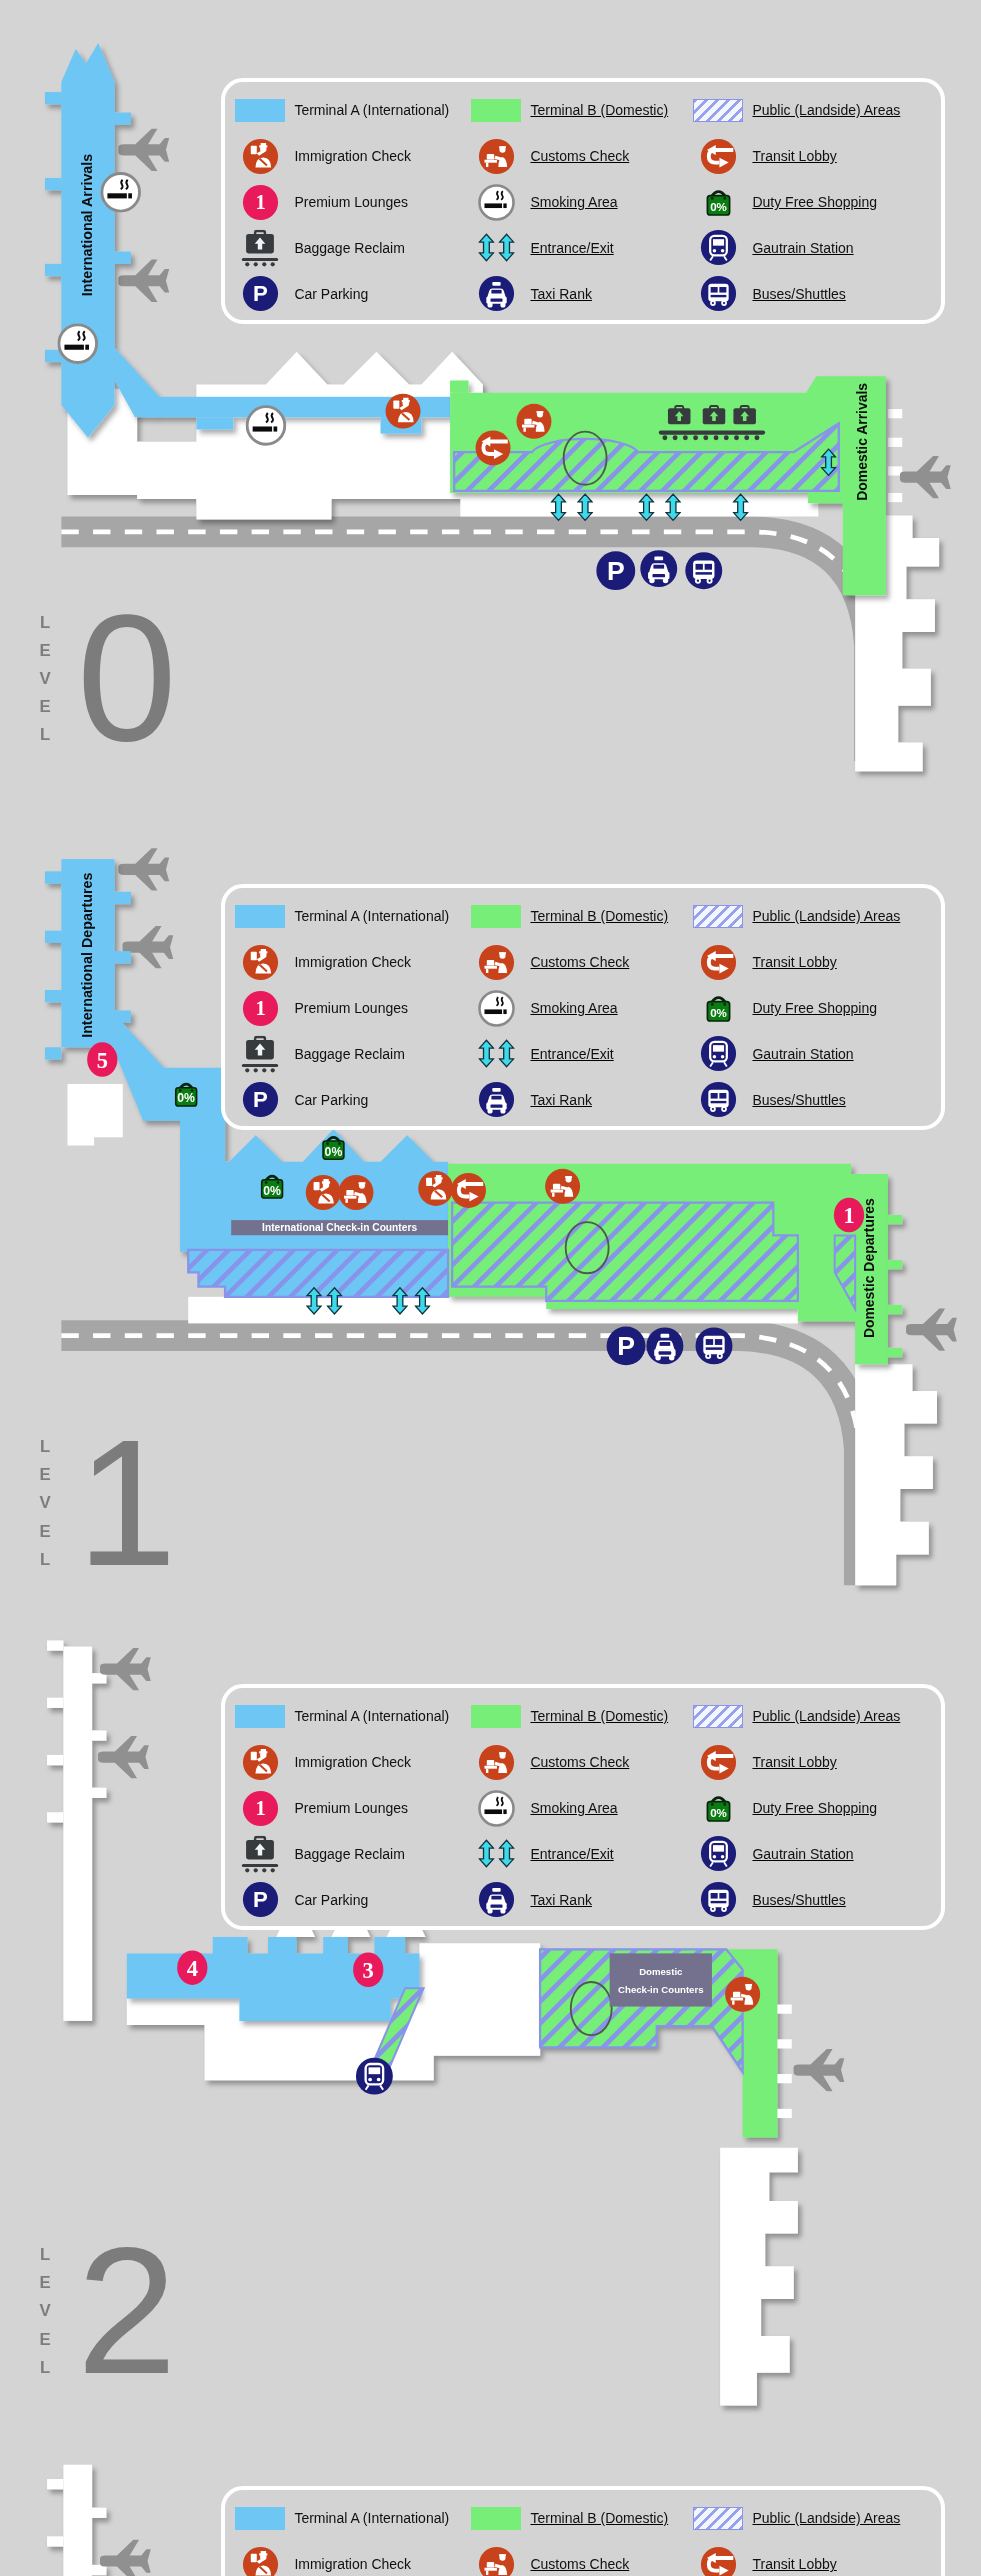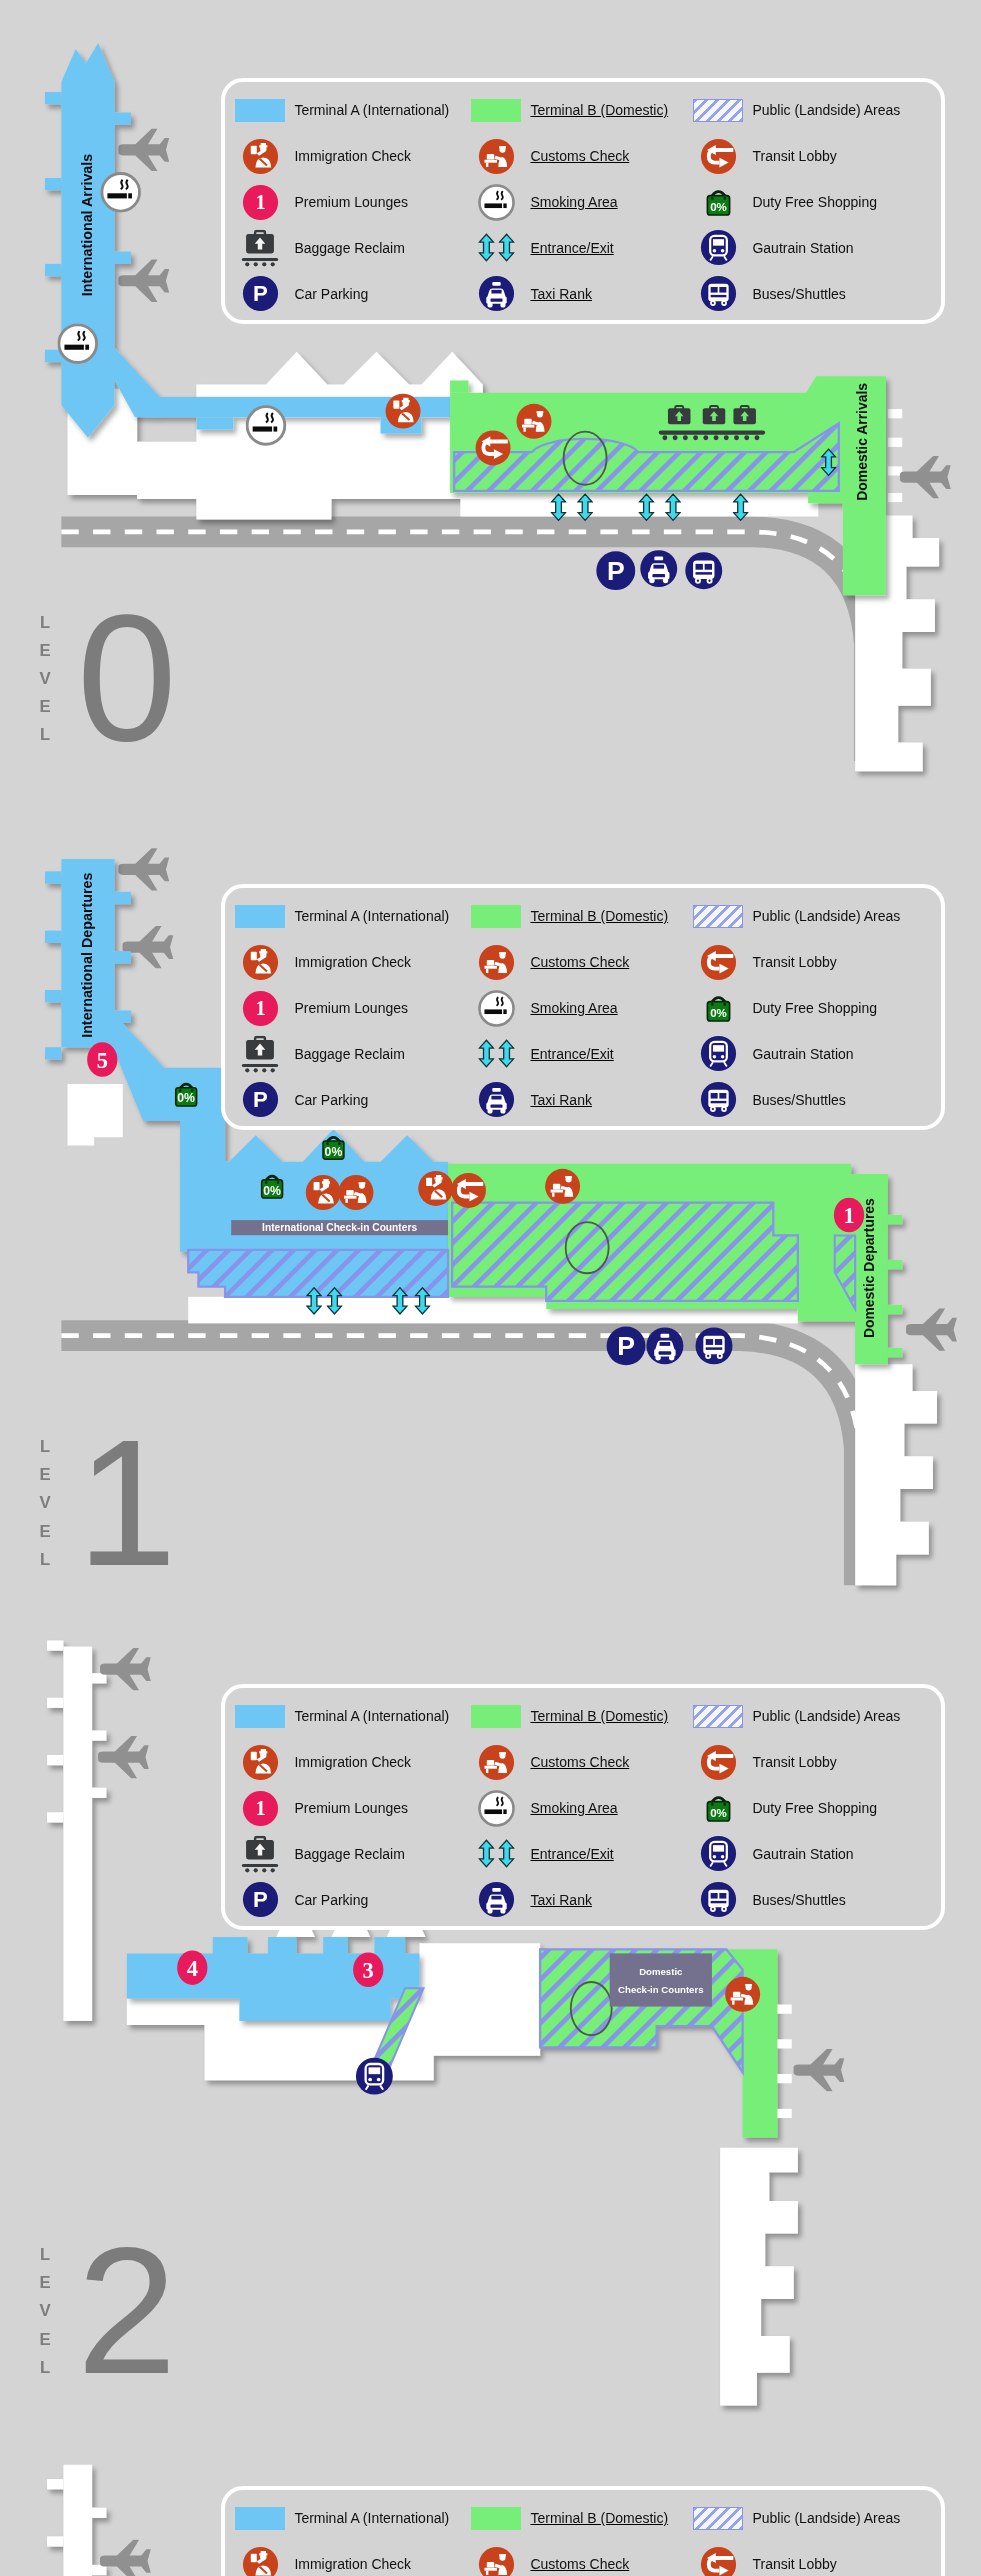--- a/index.html
+++ b/index.html
@@ -5,21 +5,21 @@
   html,body{margin:0;padding:0;background:#d4d4d4;}
   #page{position:relative;width:982px;height:3107px;background:#d4d4d4;overflow:hidden;
         font-family:"Liberation Sans",sans-serif;}
   #map-svg{position:absolute;left:0;top:0;}
 
   
   .legend{position:absolute;left:221px;width:724px;height:246px;box-sizing:border-box;
           background:#d3d3d3;border:4.6px solid #ffffff;border-radius:22px;
           display:flex;padding:5.2px 4.1px 3.1px 7.2px;}
   .lcol{display:flex;flex-direction:column;}
-  .lcol.c0{width:33.5%;}.lcol.c1{width:31.5%;text-decoration:underline;}.lcol.c2{width:35%;}
+  .lcol.c0{width:33.5%;}.lcol.c1{width:31.5%;text-decoration:underline;}.lcol.c2{width:35%;text-decoration:underline;}
   .lrow{display:flex;align-items:center;height:46px;}
   .licon{width:56px;display:flex;justify-content:center;align-items:center;flex:none;}
   .lgi{width:37px;height:37px;}
   .lgi.wide{width:47px;height:33px;}
   .lgi.bagg{width:40px;height:40px;}
   .swatch{width:50px;height:23px;display:inline-block;box-sizing:border-box;}
   .swatch.terminal-a{background:#6ec6f5;}
   .swatch.terminal-b{background:#77ee77;}
   .swatch.public{background:repeating-linear-gradient(135deg,#96a2ee 0 2.6px,#f4f6ff 2.6px 7.7px);
                  border:1.5px solid #8893ea;}

